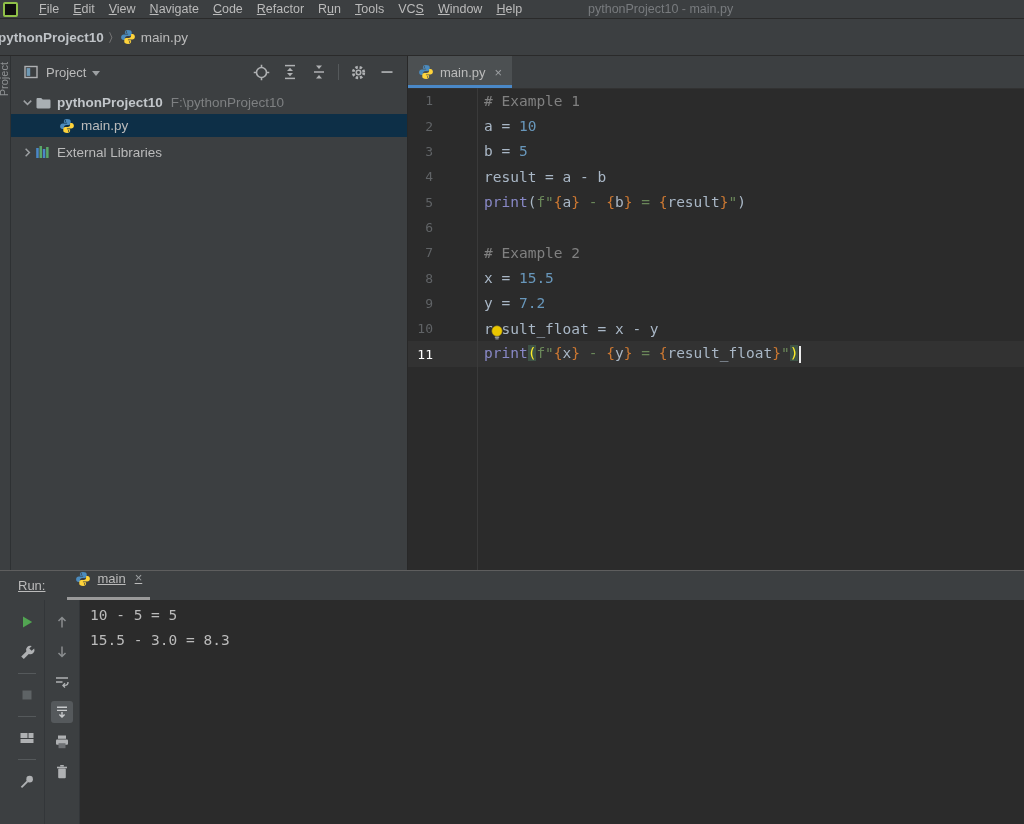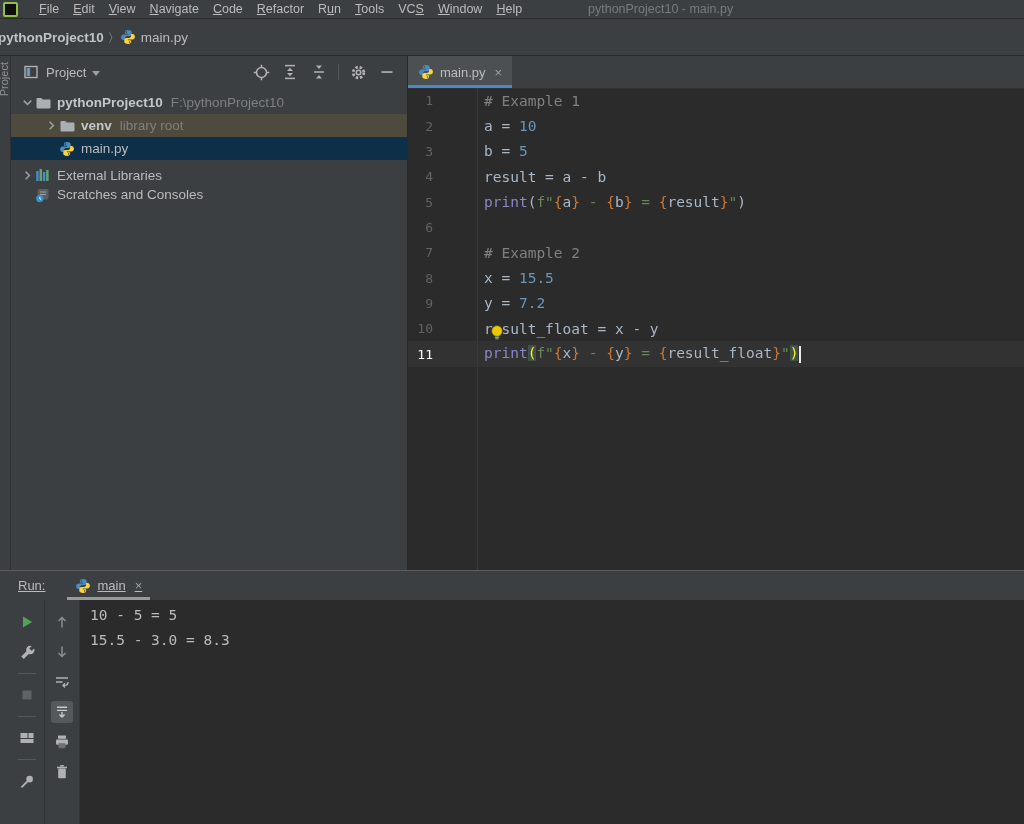--- a/index.html
+++ b/index.html
@@ -73,21 +73,21 @@
   .tk-str{color:#6A8759;}
   .tk-brace{color:#CC7832;}
   .tk-match{color:#FFEF28;background:#3E5346;}
   .caret{display:inline-block;width:2px;height:17px;background:#ECECEC;vertical-align:middle;margin-left:1px;}
   .bulb{position:absolute;left:5px;top:3px;z-index:2;}
 
   
   #run-panel{position:absolute;left:0;right:0;top:570px;bottom:0;background:#3C3F41;border-top:1px solid #5E5E5E;text-decoration:underline;}
   #run-header{height:29px;display:flex;align-items:center;}
   #run-label{font-size:13px;color:#BBBBBB;margin-left:18px;}
-  #run-tab{position:relative;height:100%;display:flex;align-items:center;margin-left:22px;padding:0 8px;cursor:pointer;}
+  #run-tab{position:relative;height:100%;display:flex;margin-left:22px;padding:0 8px;cursor:pointer;}
   #run-tab .file-icon{margin-right:6px;}
   #run-tab-label{font-size:13px;color:#BBBBBB;}
   #run-tab-underline{position:absolute;left:0;right:0;bottom:0;height:3px;background:#9A9A9A;}
   #run-body{position:absolute;top:29px;left:10px;right:0;bottom:0;display:flex;}
   .rb-col{width:34px;flex:none;display:flex;flex-direction:column;align-items:center;padding-top:11px;background:#3C3F41;}
   #rb-col1{border-right:1px solid #333639;}
   #rb-col2{border-right:1px solid #333639;}
   .tool-btn{width:22px;height:22px;display:flex;align-items:center;justify-content:center;margin-bottom:8px;cursor:pointer;border-radius:3px;}
   .tool-btn.selected{background:#55595C;}
   .tool-divider{width:18px;height:1px;background:#55595B;margin:2px 0 10px 0;}
@@ -191,34 +191,20 @@
             </svg>
           </span>
           <span class="tree-icon">
             <svg width="16" height="16" viewBox="0 0 16 16">
               <path d="M1.5 4.1c0-.7.5-1.2 1.2-1.2h3.5l1.5 1.7h6.6c.7 0 1.2.5 1.2 1.2v6.4c0 .7-.5 1.2-1.2 1.2H2.7c-.7 0-1.2-.5-1.2-1.2z" fill="#A9AFB3"></path>
             </svg>
           </span>
           <span class="tree-label bold">pythonProject10</span>
           <span class="tree-sub">F:\pythonProject10</span>
         </div>
-        <div class="tree-row highlighted" style="padding-left: 32px;">
-          <span class="tree-chevron">
-            <svg width="15" height="15" viewBox="0 0 16 16">
-              <polyline points="6,4 10,8 6,12" fill="none" stroke="#9DA0A3" stroke-width="1.6"></polyline>
-            </svg>
-          </span>
-          <span class="tree-icon">
-            <svg width="16" height="16" viewBox="0 0 16 16">
-              <path d="M1.5 4.1c0-.7.5-1.2 1.2-1.2h3.5l1.5 1.7h6.6c.7 0 1.2.5 1.2 1.2v6.4c0 .7-.5 1.2-1.2 1.2H2.7c-.7 0-1.2-.5-1.2-1.2z" fill="#A9AFB3"></path>
-            </svg>
-          </span>
-          <span class="tree-label bold">venv</span>
-          <span class="tree-sub">library root</span>
-        </div>
         <div class="tree-row selected" style="padding-left: 32px;">
           <span class="tree-chevron"></span>
           <span class="tree-icon">
             <svg width="16" height="16" viewBox="0 0 16 16">
               <path fill="#4B8BBE" d="M7.9 1.1c-1.9 0-3 .8-3 2.1v1.6h3.2v.6H3.7c-1.4 0-2.6 1.1-2.6 2.8 0 1.7 1 2.8 2.4 2.8h1.4V9.2c0-1.3 1.1-2.3 2.4-2.3h2.5c1.1 0 1.9-.9 1.9-2V3.2c0-1.3-1.4-2.1-3.8-2.1zM6.4 2.3a.75.75 0 110 1.5.75.75 0 010-1.5z"></path>
               <path fill="#FFD43B" d="M8.1 14.9c1.9 0 3-.8 3-2.1v-1.6H7.9v-.6h4.4c1.4 0 2.6-1.1 2.6-2.8 0-1.7-1-2.8-2.4-2.8h-1.4v1.8c0 1.3-1.1 2.3-2.4 2.3H6.2c-1.1 0-1.9.9-1.9 2v1.7c0 1.3 1.4 2.1 3.8 2.1zm1.5-1.2a.75.75 0 110-1.5.75.75 0 010 1.5z"></path>
             </svg>
           </span>
           <span class="tree-label">main.py</span>
         </div>
@@ -230,32 +216,20 @@
           </span>
           <span class="tree-icon">
             <svg width="16" height="16" viewBox="0 0 16 16">
               <rect x="1.2" y="4" width="2.5" height="10" fill="#4A88C7"></rect>
               <rect x="4.5" y="2" width="2.5" height="12" fill="#59A869"></rect>
               <rect x="7.8" y="5" width="2.5" height="9" fill="#4A88C7"></rect>
               <rect x="11.1" y="3" width="2.5" height="11" fill="#59A869"></rect>
             </svg>
           </span>
           <span class="tree-label">External Libraries</span>
-        </div>
-        <div class="tree-row" style="padding-left: 8px;">
-          <span class="tree-chevron"></span>
-          <span class="tree-icon">
-            <svg width="16" height="16" viewBox="0 0 16 16">
-              <rect x="2.5" y="2" width="11" height="10.5" rx="1.5" fill="#5B5F61"></rect>
-              <path d="M5 5h6M5 7.5h6" stroke="#9DA0A3" stroke-width="1.2"></path>
-              <circle cx="4.8" cy="11.6" r="3.7" fill="#3B8EC6"></circle>
-              <path d="M4.8 9.9v1.8l1.3.9" stroke="#fff" stroke-width="1" fill="none"></path>
-            </svg>
-          </span>
-          <span class="tree-label">Scratches and Consoles</span>
         </div>
       </div>
   </div>
 
   <div id="editor">
     <div id="tabbar">
       <div id="editor-tab">
         <span class="file-icon">
             <svg width="16" height="16" viewBox="0 0 16 16">
               <path fill="#4B8BBE" d="M7.9 1.1c-1.9 0-3 .8-3 2.1v1.6h3.2v.6H3.7c-1.4 0-2.6 1.1-2.6 2.8 0 1.7 1 2.8 2.4 2.8h1.4V9.2c0-1.3 1.1-2.3 2.4-2.3h2.5c1.1 0 1.9-.9 1.9-2V3.2c0-1.3-1.4-2.1-3.8-2.1zM6.4 2.3a.75.75 0 110 1.5.75.75 0 010-1.5z"></path>

